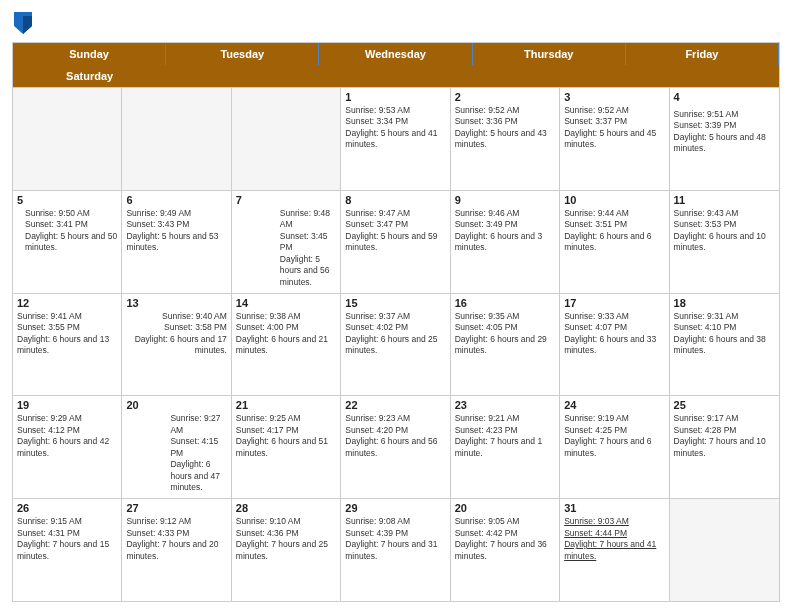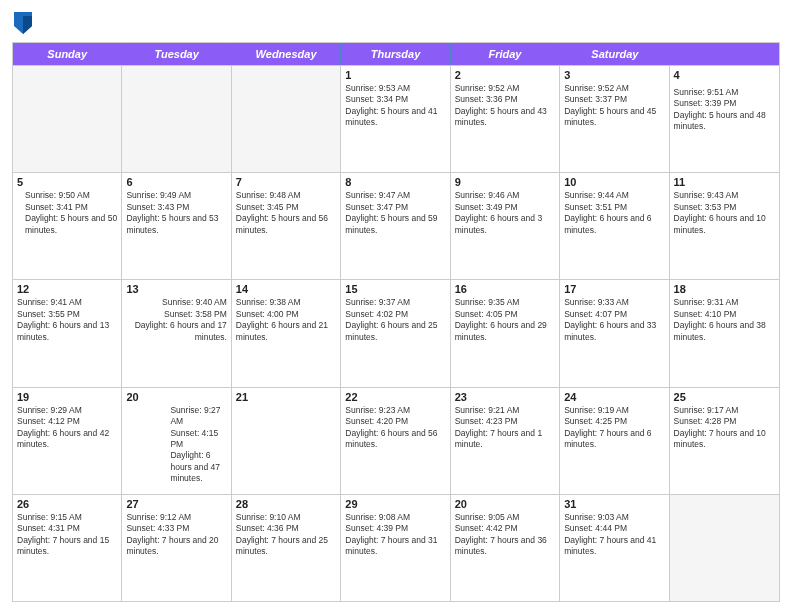--- a/index.html
+++ b/index.html
@@ -62,23 +62,22 @@
       color: #444;
     }
     .calendar {
       flex: 1;
       display: flex;
       flex-direction: column;
       border: 1px solid #ccc;
     }
     .cal-header {
       display: grid;
-      grid-template-columns: repeat(7, 1fr);
-      background: #8b5cf6;
-      font-style: italic;
+      grid-template-columns: repeat(5, 1fr);
+      background: #a16207;
     }
     .cal-header-cell {
       color: #fff;
       font-size: 11px;
       font-weight: bold;
       text-align: center;
       padding: 5px 2px;
       border-right: 1px solid #4a85cc;
     }
     .cal-header-cell:last-child { border-right: none; }
@@ -183,21 +182,21 @@
 Daylight: 5 hours and 50 minutes.</div>
           </div>
           <div class="cal-cell">
             <div class="day-number">6</div>
             <div class="day-info" style="white-space: pre-line;">Sunrise: 9:49 AM
 Sunset: 3:43 PM
 Daylight: 5 hours and 53 minutes.</div>
           </div>
           <div class="cal-cell">
             <div class="day-number">7</div>
-            <div class="day-info" style="white-space: pre-line;">Sunrise: 9:48 AM
+            <div class="day-info" style="white-space: pre-line; margin-left: 44px;">Sunrise: 9:48 AM
 Sunset: 3:45 PM
 Daylight: 5 hours and 56 minutes.</div>
           </div>
           <div class="cal-cell">
             <div class="day-number">8</div>
             <div class="day-info" style="white-space: pre-line;">Sunrise: 9:47 AM
 Sunset: 3:47 PM
 Daylight: 5 hours and 59 minutes.</div>
           </div>
           <div class="cal-cell">
@@ -271,20 +270,23 @@
 Daylight: 6 hours and 42 minutes.</div>
           </div>
           <div class="cal-cell">
             <div class="day-number">20</div>
             <div class="day-info" style="white-space: pre-line; margin-left: 44px;">Sunrise: 9:27 AM
 Sunset: 4:15 PM
 Daylight: 6 hours and 47 minutes.</div>
           </div>
           <div class="cal-cell">
             <div class="day-number">21</div>
+            <div class="day-info" style="white-space: pre-line;">Sunrise: 9:25 AM
+Sunset: 4:17 PM
+Daylight: 6 hours and 51 minutes.</div>
           </div>
           <div class="cal-cell">
             <div class="day-number">22</div>
             <div class="day-info" style="white-space: pre-line;">Sunrise: 9:23 AM
 Sunset: 4:20 PM
 Daylight: 6 hours and 56 minutes.</div>
           </div>
           <div class="cal-cell">
             <div class="day-number">23</div>
             <div class="day-info" style="white-space: pre-line;">Sunrise: 9:21 AM
@@ -330,21 +332,21 @@
 Daylight: 7 hours and 31 minutes.</div>
           </div>
           <div class="cal-cell">
             <div class="day-number">20</div>
             <div class="day-info" style="white-space: pre-line;">Sunrise: 9:05 AM
 Sunset: 4:42 PM
 Daylight: 7 hours and 36 minutes.</div>
           </div>
           <div class="cal-cell">
             <div class="day-number">31</div>
-            <div class="day-info" style="white-space: pre-line;">Sunrise: 9:03 AM
+            <div class="day-info" style="white-space: pre-line; text-decoration: underline;">Sunrise: 9:03 AM
 Sunset: 4:44 PM
 Daylight: 7 hours and 41 minutes.</div>
           </div>
           <div class="cal-cell empty"></div>
         </div>
       </div>
   </div>
 </div>
 
 </body></html>

